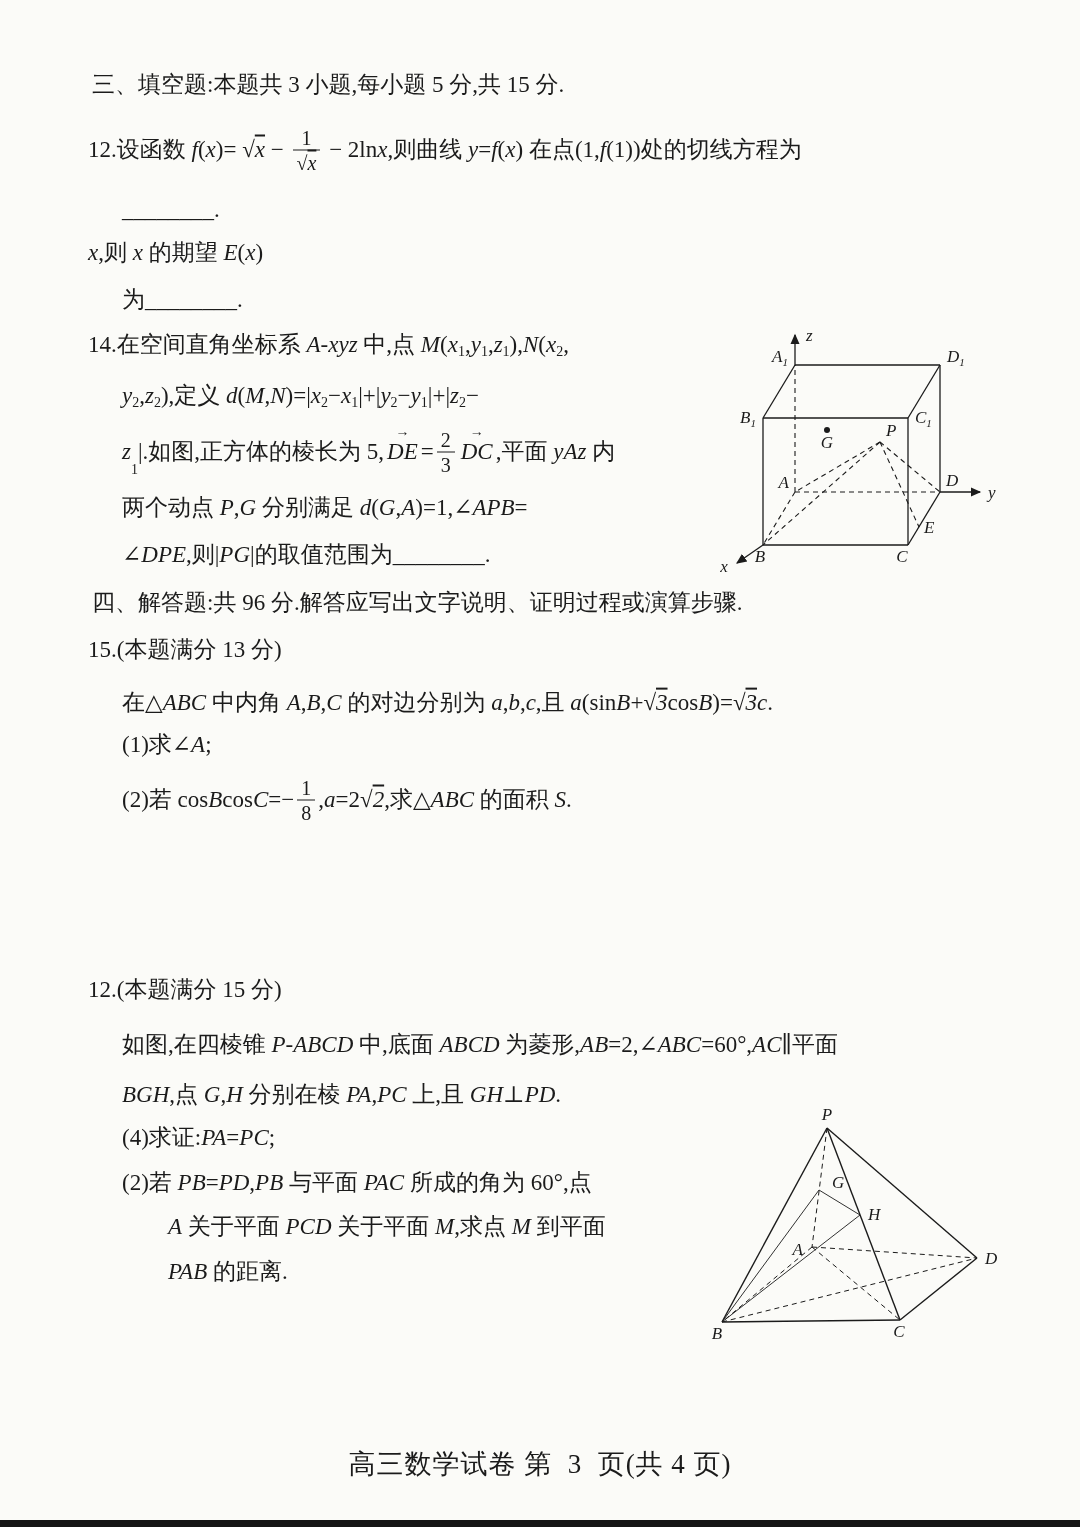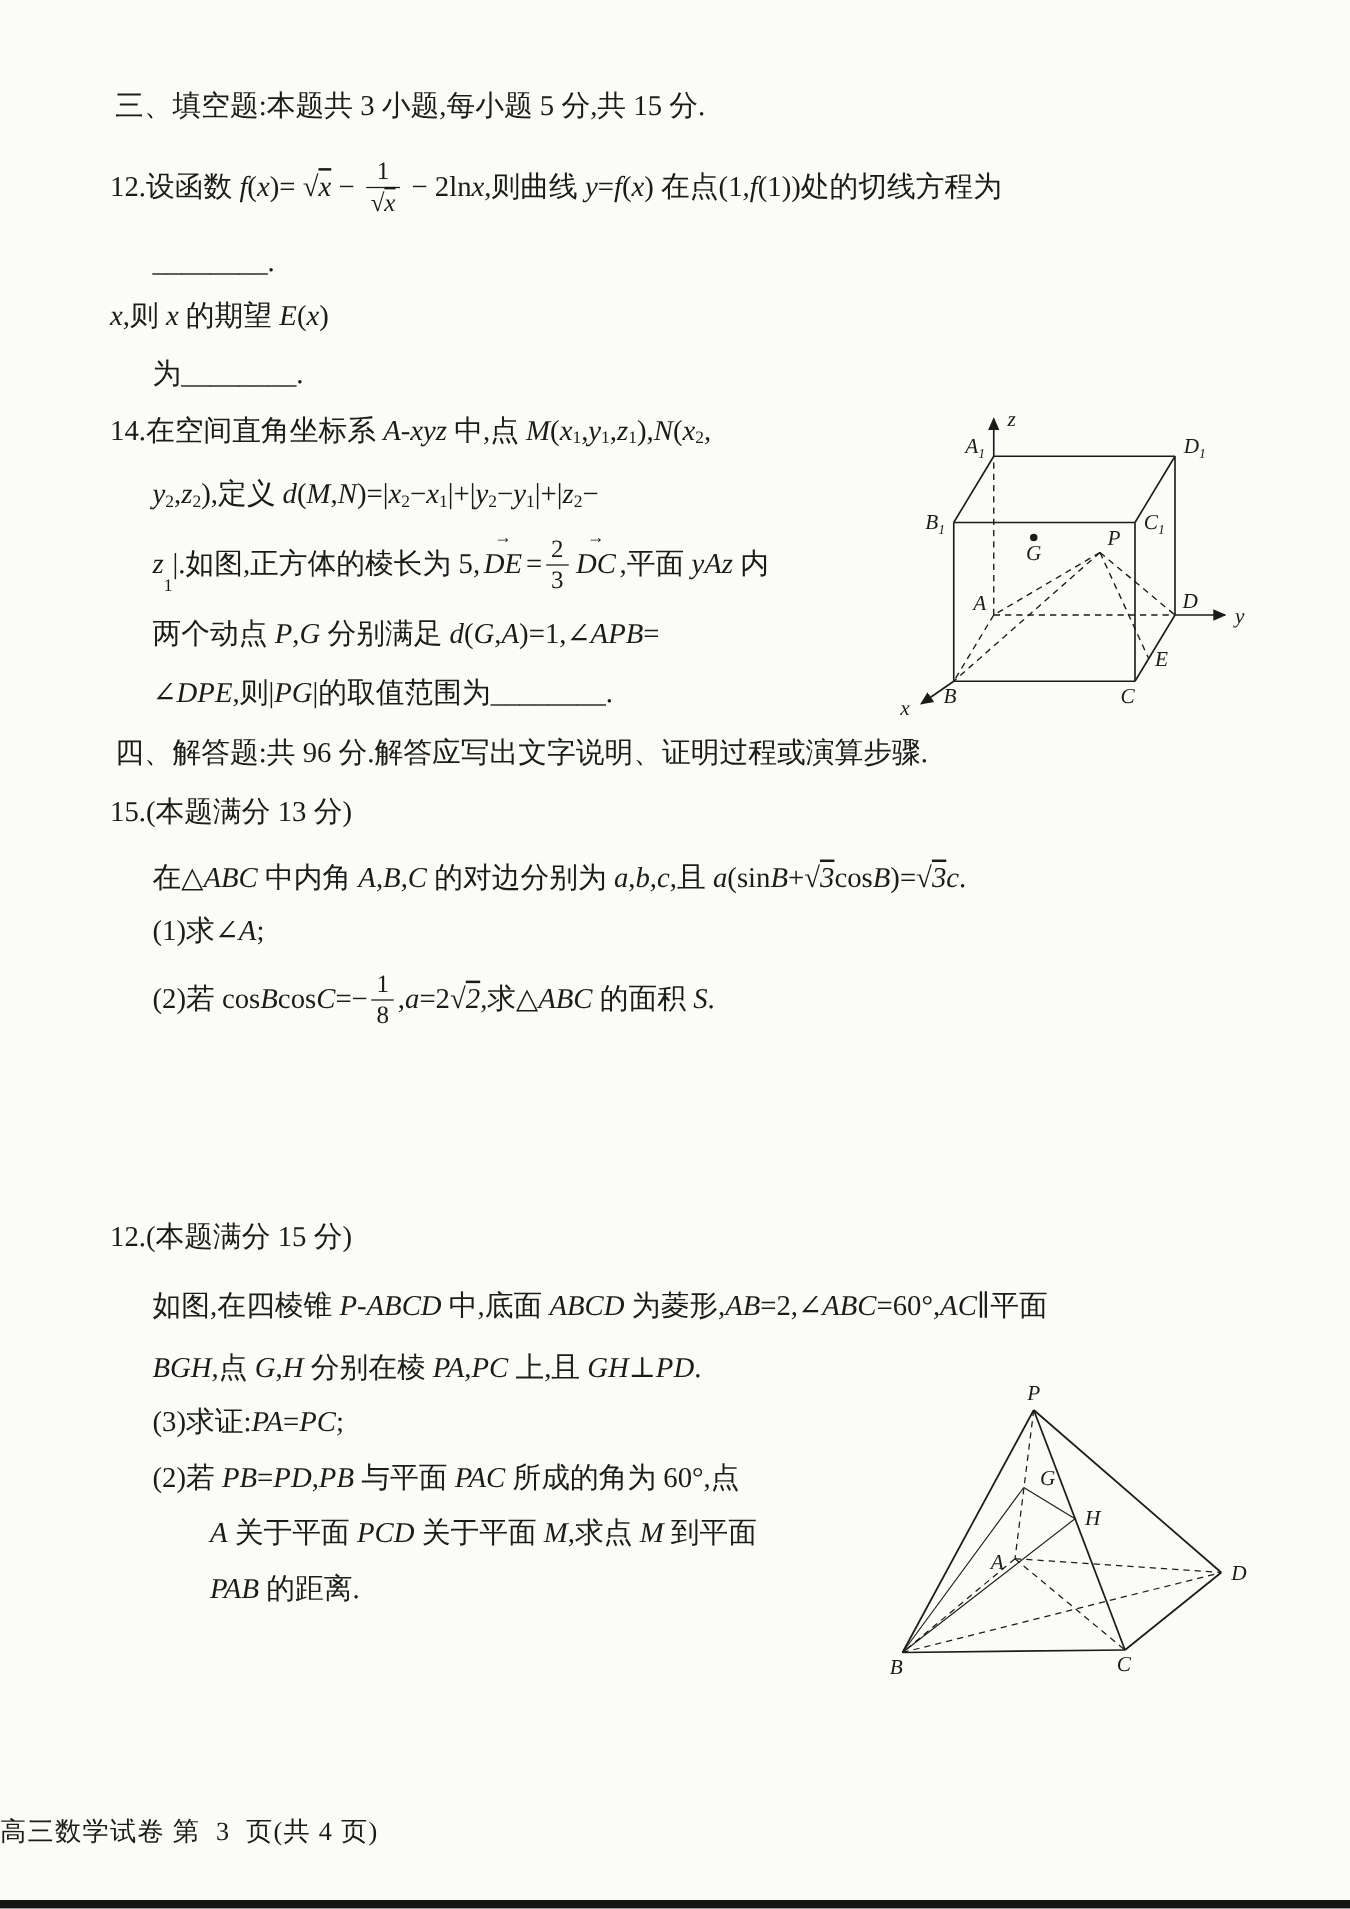--- a/index.html
+++ b/index.html
@@ -31,21 +31,21 @@
     position:absolute; top:-13px; left:50%; transform:translateX(-50%);
     font-size:14px; font-style:normal; line-height:1;
   }
   .vec .vbody { display:flex; white-space:pre; }
   .fig { position:absolute; }
   .fig text {
     font-family:"Liberation Serif","DejaVu Serif",serif;
     font-style:italic; font-size:17px; fill:#1b1b1b;
   }
   .svgsub { font-size:11px; }
-  .footer-line { left:0; width:100%; justify-content:flex-start; font-size:21px; letter-spacing:1px; }
+  .footer-line { left:0; width:100%; justify-content:center; font-size:27px; letter-spacing:1px; }
   .bottom-strip { position:absolute; left:0; right:0; bottom:0; height:7px; background:#151515; }
 </style>
 </head>
 <body>
 
 <div class="page">
 
   <div class="line bold" style="top:85px;left:92px"><span class="cn">三、填空题:本题共 3 小题,每小题 5 分,共 15 分.</span></div>
 
   <div class="line" style="top:150px;left:88px"><span class="cn">12.设函数 </span><span class="m">f</span><span class="cn">(</span><span class="m">x</span><span class="cn">)= </span><span class="cn">√</span><span class="mo">x</span><span class="cn"> − </span><span class="frac"><span class="fn"><span class="cn">1</span></span><span class="fd"><span class="cn">√</span><span class="mo">x</span></span></span><span class="cn"> − 2ln</span><span class="m">x</span><span class="cn">,则曲线 </span><span class="m">y</span><span class="cn">=</span><span class="m">f</span><span class="cn">(</span><span class="m">x</span><span class="cn">)</span><span class="cn"> 在点(1,</span><span class="m">f</span><span class="cn">(1))处的切线方程为</span></div>
@@ -113,21 +113,21 @@
   <div class="line bold" style="top:603px;left:92px"><span class="cn">四、解答题:共 96 分.解答应写出文字说明、证明过程或演算步骤.</span></div>
 
   <div class="line" style="top:650px;left:88px"><span class="cn">15.(本题满分 13 分)</span></div>
   <div class="line" style="top:703px;left:122px"><span class="cn">在△</span><span class="m">ABC</span><span class="cn"> 中内角 </span><span class="m">A</span><span class="cn">,</span><span class="m">B</span><span class="cn">,</span><span class="m">C</span><span class="cn"> 的对边分别为 </span><span class="m">a</span><span class="cn">,</span><span class="m">b</span><span class="cn">,</span><span class="m">c</span><span class="cn">,且 </span><span class="m">a</span><span class="cn">(sin</span><span class="m">B</span><span class="cn">+</span><span class="cn">√</span><span class="mo">3</span><span class="cn">cos</span><span class="m">B</span><span class="cn">)=</span><span class="cn">√</span><span class="mo">3</span><span class="m">c</span><span class="cn">.</span></div>
   <div class="line" style="top:745px;left:122px"><span class="cn">(1)求∠</span><span class="m">A</span><span class="cn">;</span></div>
   <div class="line" style="top:800px;left:122px"><span class="cn">(2)若 cos</span><span class="m">B</span><span class="cn">cos</span><span class="m">C</span><span class="cn">=−</span><span class="frac"><span class="fn"><span class="cn">1</span></span><span class="fd"><span class="cn">8</span></span></span><span class="cn">,</span><span class="m">a</span><span class="cn">=2</span><span class="cn">√</span><span class="mo">2</span><span class="cn">,求△</span><span class="m">ABC</span><span class="cn"> 的面积 </span><span class="m">S</span><span class="cn">.</span></div>
 
   <div class="line" style="top:990px;left:88px"><span class="cn">12.(本题满分 15 分)</span></div>
   <div class="line" style="top:1045px;left:122px"><span class="cn">如图,在四棱锥 </span><span class="m">P</span><span class="cn">-</span><span class="m">ABCD</span><span class="cn"> 中,底面 </span><span class="m">ABCD</span><span class="cn"> 为菱形,</span><span class="m">AB</span><span class="cn">=2,∠</span><span class="m">ABC</span><span class="cn">=60°,</span><span class="m">AC</span><span class="cn">∥平面</span></div>
   <div class="line" style="top:1095px;left:122px"><span class="m">BGH</span><span class="cn">,点 </span><span class="m">G</span><span class="cn">,</span><span class="m">H</span><span class="cn"> 分别在棱 </span><span class="m">PA</span><span class="cn">,</span><span class="m">PC</span><span class="cn"> 上,且 </span><span class="m">GH</span><span class="cn">⊥</span><span class="m">PD</span><span class="cn">.</span></div>
-  <div class="line" style="top:1138px;left:122px"><span class="cn">(3)求证:</span><span class="m">PA</span><span class="cn">=</span><span class="m">PC</span><span class="cn">;</span></div>
+  <div class="line" style="top:1138px;left:122px"><span class="cn">(4)求证:</span><span class="m">PA</span><span class="cn">=</span><span class="m">PC</span><span class="cn">;</span></div>
   <div class="line" style="top:1183px;left:122px"><span class="cn">(2)若 </span><span class="m">PB</span><span class="cn">=</span><span class="m">PD</span><span class="cn">,</span><span class="m">PB</span><span class="cn"> 与平面 </span><span class="m">PAC</span><span class="cn"> 所成的角为 60°,点</span></div>
   <div class="line" style="top:1227px;left:168px"><span class="m">A</span><span class="cn"> 关于平面 </span><span class="m">PCD</span><span class="cn"> 关于平面 </span><span class="m">M</span><span class="cn">,求点 </span><span class="m">M</span><span class="cn"> 到平面</span></div>
   <div class="line" style="top:1272px;left:168px"><span class="m">PAB</span><span class="cn"> 的距离.</span></div>
 
   <svg class="fig" style="left:685px;top:1108px" width="330" height="245" viewBox="0 0 330 245">
     <g stroke="#1b1b1b" stroke-width="1.4" fill="none">
       <line x1="142" y1="20" x2="37" y2="214"></line>
       <line x1="142" y1="20" x2="215" y2="212"></line>
       <line x1="142" y1="20" x2="292" y2="150"></line>
       <line x1="37" y1="214" x2="215" y2="212"></line>

